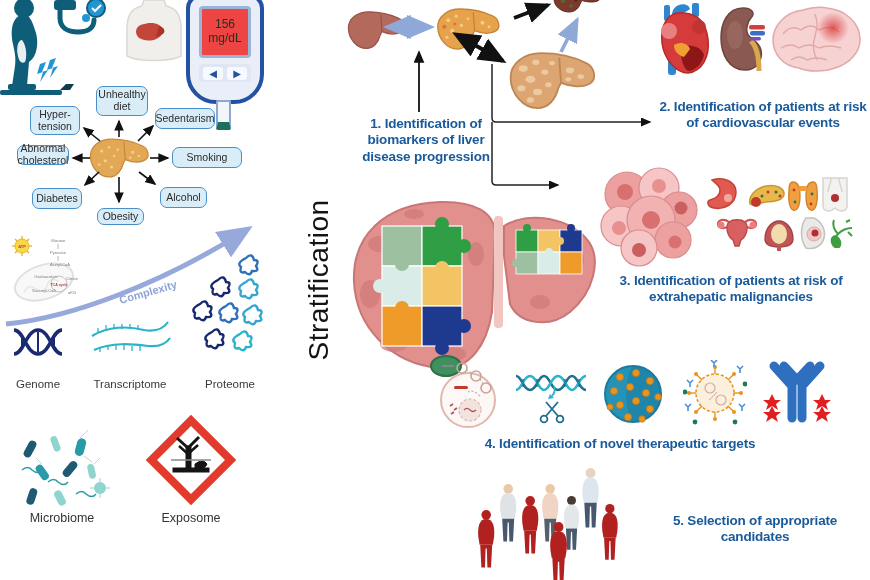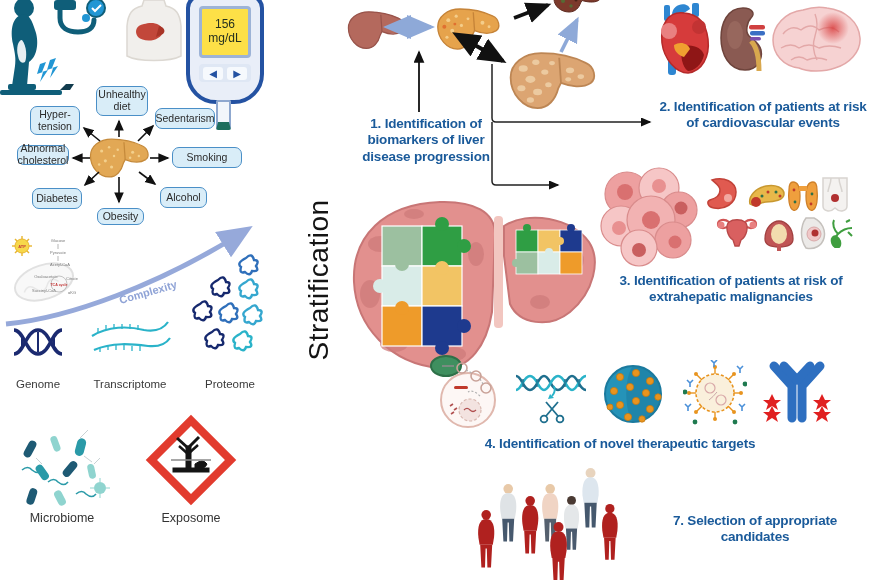--- a/index.html
+++ b/index.html
@@ -39,21 +39,21 @@
     color:#8fa3d6; font-weight:bold; font-size:11px; transform:rotate(-16deg);
   }
   
   #glucose-meter {
     position:absolute; left:186px; top:-6px; width:78px; height:110px;
     border:4px solid #2452a2; border-radius:14px 14px 30px 30px;
     background:#e9eef8;
   }
   #glucose-screen {
     position:absolute; left:9px; top:8px; width:52px; height:52px;
-    background:#fde047; border:3px solid #9db3d6; border-radius:4px;
+    background:#ef4444; border:3px solid #9db3d6; border-radius:4px;
     display:flex; flex-direction:column; align-items:center; justify-content:center;
     font-size:12px; color:#25301f; line-height:1.15;
   }
   #glucose-buttons {
     position:absolute; left:9px; top:66px; width:52px; height:18px;
     background:#dfe7f4; border-radius:4px; display:flex; gap:4px;
     align-items:center; justify-content:center;
   }
   .gm-btn { width:20px; height:13px; background:#f6f9fd; border-radius:3px;
     display:flex; align-items:center; justify-content:center; color:#2452a2; font-size:10px; }
@@ -655,21 +655,21 @@
       <path d="M17 15 C6 15 2 27 4 46 L6 58 L28 58 L30 46 C32 27 28 15 17 15 Z"></path>
       <path d="M7 58 L9 96 L15 96 L16 64 L18 64 L19 96 L25 96 L27 58 Z"></path>
     </g>
     <g transform="translate(126,38) scale(0.58)" fill="#b0211f">
       <circle cx="17" cy="8" r="8"></circle>
       <path d="M17 15 C6 15 2 27 4 46 L6 58 L28 58 L30 46 C32 27 28 15 17 15 Z"></path>
       <path d="M7 58 L9 96 L15 96 L16 64 L18 64 L19 96 L25 96 L27 58 Z"></path>
     </g>
   </svg>
 
-  <div class="step-text" style="left:660px;top:513px;width:190px">7. Selection of appropriate candidates</div>
+  <div class="step-text" style="left:660px;top:513px;width:190px">5. Selection of appropriate candidates</div>
 
   <svg class="abs" style="left:0;top:0" width="870" height="580" viewBox="0 0 870 580" pointer-events="none">
     <defs>
       <marker id="arrB" markerWidth="9" markerHeight="9" refX="6" refY="3" orient="auto">
         <path d="M0,0 L7,3 L0,6 Z" fill="#111"></path>
       </marker>
       <marker id="arrBs" markerWidth="9" markerHeight="9" refX="1" refY="3" orient="auto-start-reverse">
         <path d="M0,0 L7,3 L0,6 Z" fill="#111"></path>
       </marker>
       <marker id="arrL" markerWidth="9" markerHeight="9" refX="6" refY="3" orient="auto">

